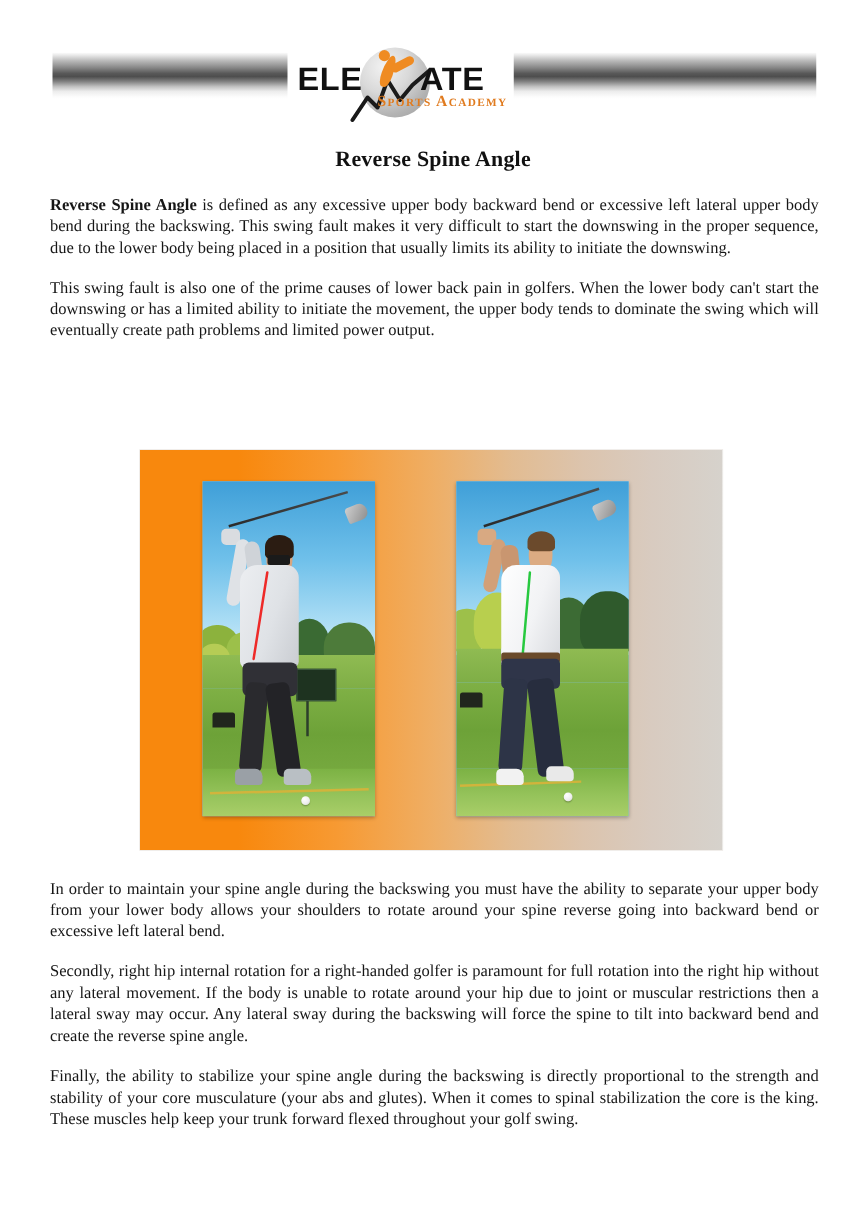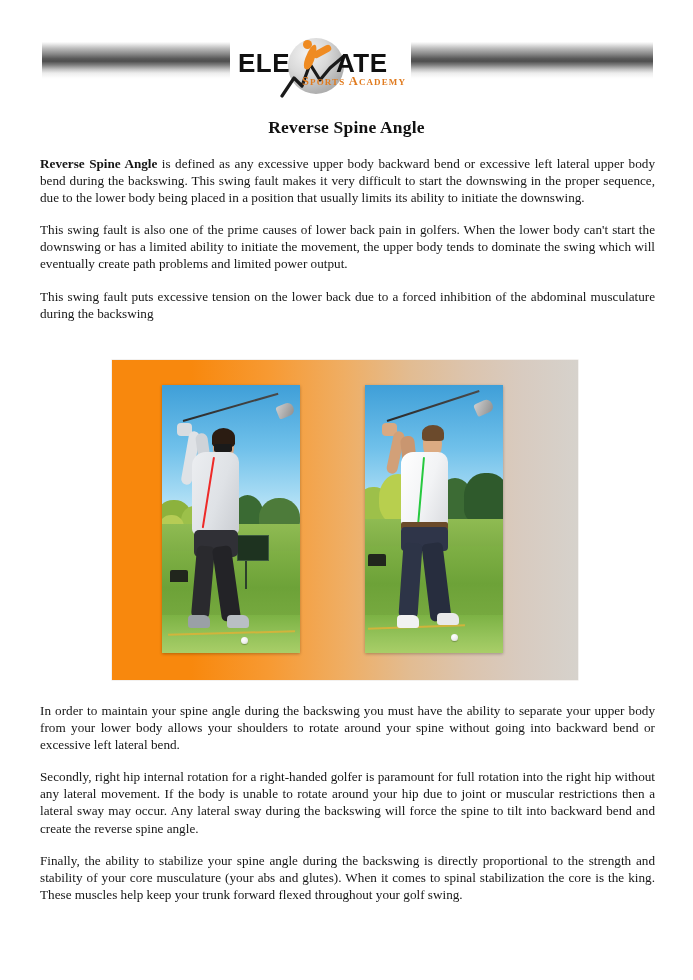--- a/index.html
+++ b/index.html
@@ -315,21 +315,20 @@
 
       <div class="logo-sub">Sports Academy</div>
     </div>
   </div>
 
   <div class="doc-title">Reverse Spine Angle</div>
 
   <div class="content">
     <p class="para"><span class="lead-term">Reverse Spine Angle</span><span> is defined as any excessive upper body backward bend or excessive left lateral upper body bend during the backswing.  This swing fault makes it very difficult to start the downswing in the proper sequence, due to the lower body being placed in a position that usually limits its ability to initiate the downswing.</span></p>
     <p class="para">This swing fault is also one of the prime causes of lower back pain in golfers.  When the lower body can't start the downswing or has a limited ability to initiate the movement, the upper body tends to dominate the swing which will eventually create path problems and limited power output.</p>
-    <p class="para tight">This swing fault puts excessive tension on the lower back due to a forced inhibition of the abdominal musculature during the backswing</p>
   </div>
 
   <div class="figure-panel">
 
     <div class="photo photo-left">
       <div class="sky"></div>
 
       <div class="treeline">
         <div class="tree" style="left:-4%;top:34%;width:26%;height:70%;background:#8cb23d;"></div>
         <div class="tree" style="left:14%;top:46%;width:20%;height:58%;background:#9cc04a;"></div>
@@ -407,18 +406,18 @@
       <div class="g-belt" style="left:26%;top:51%;width:34%;height:3%;background:#6a4a2a;border-radius:2px;"></div>
       <div class="g-torso" style="left:26%;top:53%;width:34%;height:9%;background:#2f3549;border-radius:4px;"></div>
       <div class="g-leg" style="left:26%;top:59%;width:14%;height:28%;background:#2d3447;border-radius:5px;transform:rotate(4deg);"></div>
       <div class="g-leg" style="left:44%;top:59%;width:15%;height:29%;background:#272d3e;border-radius:5px;transform:rotate(-7deg);"></div>
       <div class="g-shoe" style="left:23%;top:86%;width:16%;height:4.5%;background:#f2f2f2;"></div>
       <div class="g-shoe" style="left:52%;top:85%;width:16%;height:4.5%;background:#e9e9e9;"></div>
     </div>
   </div>
 
   <div class="content-bottom">
-    <p class="para">In order to maintain your spine angle during the backswing you must have the ability to separate your upper body from your lower body allows your shoulders to rotate around your spine without going into backward bend or excessive left lateral bend.</p>
+    <p class="para">In order to maintain your spine angle during the backswing you must have the ability to separate your upper body from your lower body allows your shoulders to rotate around your spine reverse going into backward bend or excessive left lateral bend.</p>
     <p class="para">Secondly, right hip internal rotation for a right-handed golfer is paramount for full rotation into the right hip without any lateral movement.  If the body is unable to rotate around your hip due to joint or muscular restrictions then a lateral sway may occur.  Any lateral sway during the backswing will force the spine to tilt into backward bend and create the reverse spine angle.</p>
     <p class="para">Finally, the ability to stabilize your spine angle during the backswing is directly proportional to the strength and stability of your core musculature (your abs and glutes).  When it comes to spinal stabilization the core is the king.  These muscles help keep your trunk forward flexed throughout your golf swing.</p>
   </div>
 
 </div>
 
 </body></html>

